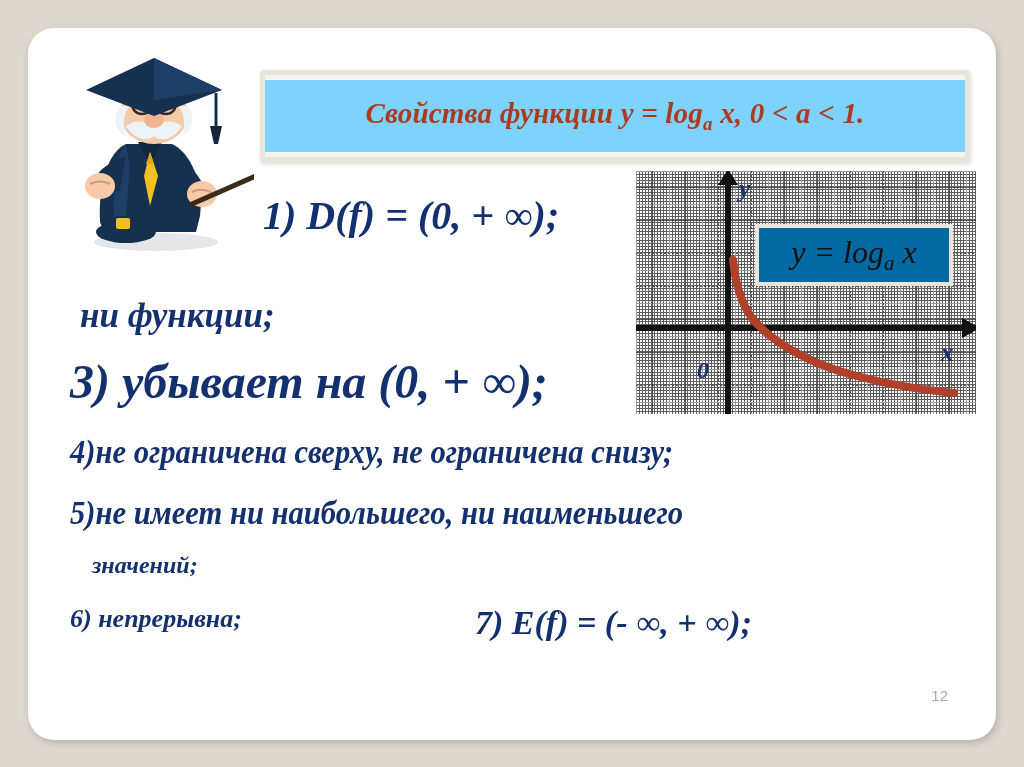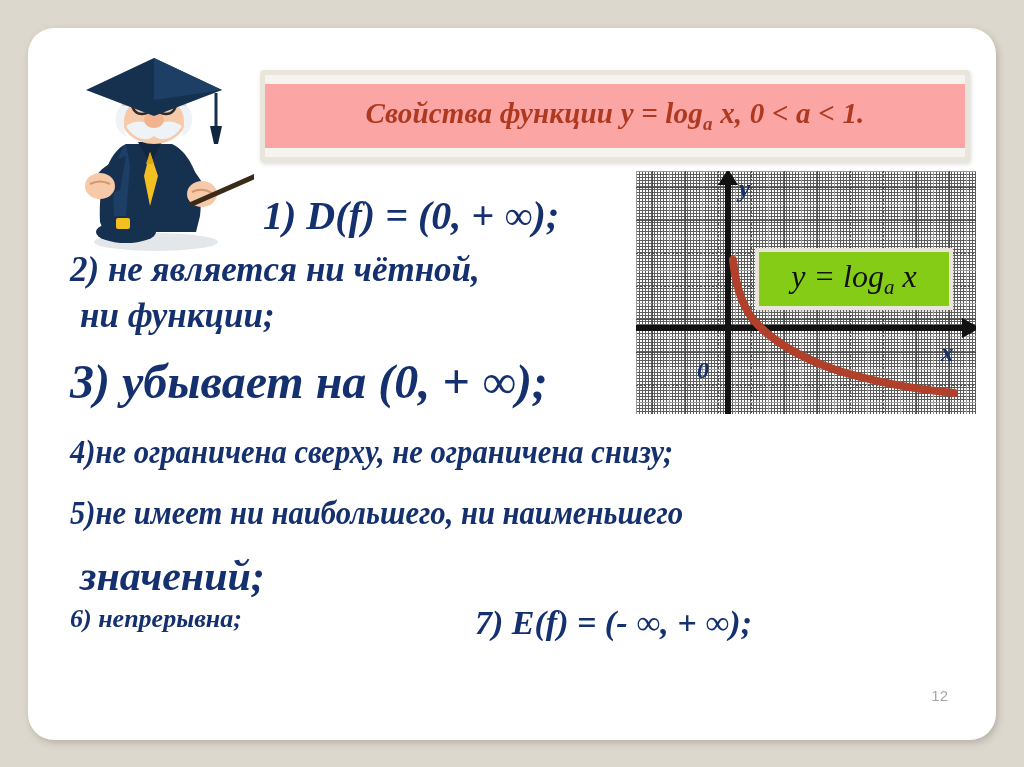--- a/index.html
+++ b/index.html
@@ -52,23 +52,23 @@
     background: #f6f4ef;
     border: 5px solid #e9e5da;
     border-radius: 4px;
     box-shadow: 1px 2px 4px rgba(140,135,125,0.30);
     box-sizing: border-box;
     display: flex;
     align-items: center;
     justify-content: center;
   }
   .title-inner {
-    background: #fca5a5;
+    background: #7dd3fc;
     width: 100%;
-    height: 64px;
+    height: 72px;
     display: flex;
     align-items: center;
     justify-content: center;
   }
   .title-text {
     color: #ad3a20;
     font-family: "Liberation Serif", serif;
     font-style: italic;
     font-weight: bold;
     font-size: 29px;
@@ -89,21 +89,21 @@
     font-style: italic;
     font-weight: bold;
     white-space: nowrap;
   }
   .p1 { left: 235px; top: 164px; font-size: 40px; }
   .p2 { left: 42px;  top: 222px; font-size: 35px; }
   .p2b{ left: 52px;  top: 268px; font-size: 35px; }
   .p3 { left: 42px;  top: 326px; font-size: 48px; }
   .p4 { left: 42px;  top: 405px; font-size: 34px; transform: scaleX(0.90); transform-origin: left center; }
   .p5 { left: 42px;  top: 466px; font-size: 34px; transform: scaleX(0.90); transform-origin: left center; }
-  .p5b{ left: 52px;  top: 524px; font-size: 42px; }
+  .p5b{ left: 64px;  top: 524px; font-size: 24px; }
   .p6 { left: 42px;  top: 576px; font-size: 26px; text-align: center; }
   .p7 { left: 447px; top: 576px; font-size: 34px; text-align: center; }
 
   
   .graph-wrap {
     position: absolute;
     left: 608px;
     top: 143px;
     width: 340px;
     height: 243px;
@@ -160,28 +160,27 @@
   .lbl-x { left: 305px; top: 168px; }
   .lbl-o { left: 61px;  top: 186px; font-size: 24px; }
 
   
   .formula-box {
     position: absolute;
     left: 119px;
     top: 53px;
     width: 198px;
     height: 62px;
-    background: #84cc16;
+    background: #0369a1;
     border: 4px solid #e9e5da;
     box-sizing: border-box;
     box-shadow: 1px 2px 3px rgba(130,125,115,0.30);
     display: flex;
     align-items: center;
     justify-content: center;
-    margin-top: 24px;
   }
   .formula-text {
     color: #111111;
     font-family: "Liberation Serif", serif;
     font-size: 32px;
     white-space: nowrap;
   }
   .formula-text .it { font-style: italic; }
   .formula-text .sub { font-size: 21px; font-style: italic; vertical-align: sub; }
 
@@ -255,21 +254,20 @@
 
     <div class="title-banner">
       <div class="title-inner">
         <div class="title-text">
           <span>Свойства функции y = log</span><span class="sub">a</span><span> x, 0 &lt; a &lt; 1.</span>
         </div>
       </div>
     </div>
 
     <div class="prop p1">1) D(f) = (0, + ∞);</div>
-    <div class="prop p2">2) не является ни чётной,</div>
     <div class="prop p2b">ни функции;</div>
     <div class="prop p3">3) убывает на (0, + ∞);</div>
     <div class="prop p4">4)не ограничена сверху, не ограничена снизу;</div>
     <div class="prop p5">5)не имеет ни наибольшего, ни наименьшего</div>
     <div class="prop p5b">значений;</div>
     <div class="prop p6">6) непрерывна;</div>
     <div class="prop p7">7) E(f) = (- ∞, + ∞);</div>
 
     <div class="graph-wrap">
       <div class="graph-grid"></div>

